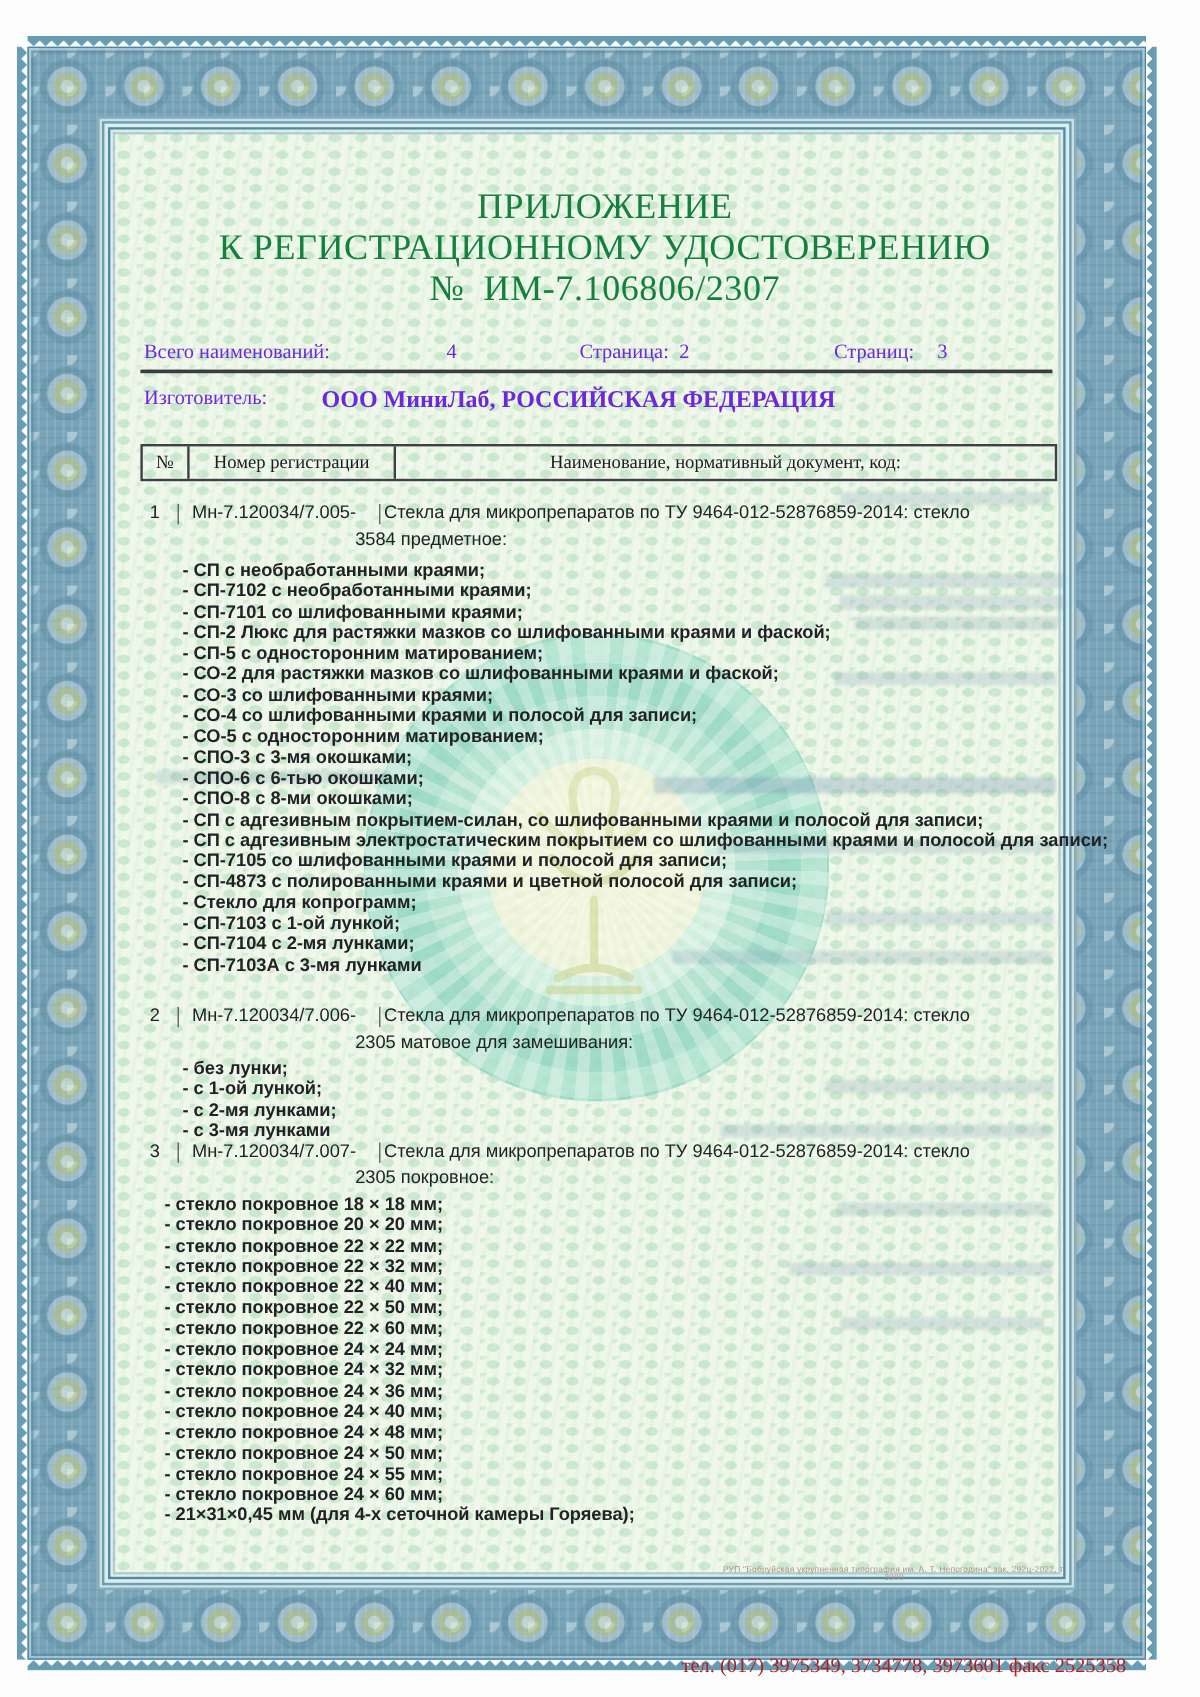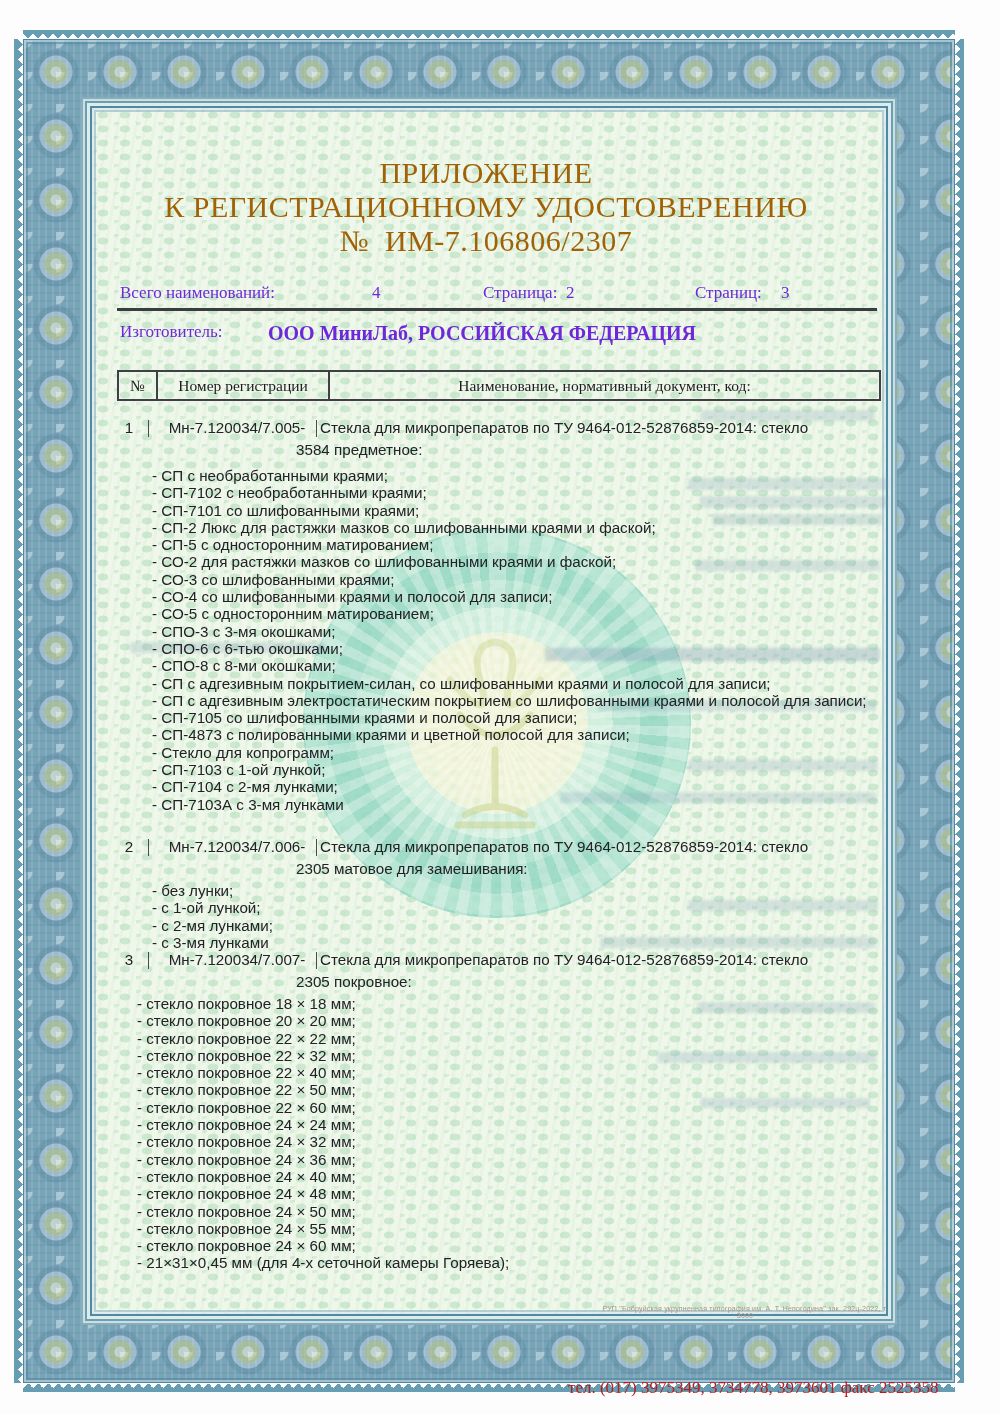--- a/index.html
+++ b/index.html
@@ -40,36 +40,36 @@
                inset 0 0 0 2px rgba(255,255,255,.6), inset 0 0 0 4px rgba(111,160,179,.45);}
   .rosette{position:absolute;left:303px;top:528px;width:388px;height:390px;border-radius:50%;opacity:.8;
     background:
       repeating-conic-gradient(rgba(255,255,255,.32) 0 3.5deg, rgba(255,255,255,0) 3.5deg 7deg),
       radial-gradient(circle, #f4f4d6 0 27%, #eef3d6 27% 33%, #cdeedd 33% 42%, #a8e0cd 42% 52%, #8fd6c2 52% 62%, #abe2d0 62% 70%, #8fd6c2 70% 78%, rgba(143,214,194,0) 79%);}
   .emblem{position:absolute;left:420px;top:620px;opacity:.5;}
   .ghost{position:absolute;background:rgba(118,148,176,.22);filter:blur(1.4px);border-radius:2px;}
   
   .serif{font-family:"Liberation Serif",serif;}
   .abs{position:absolute;}
-  .title{left:86px;width:800px;top:156px;text-align:center;font-family:"Liberation Serif",serif;
-         font-size:30px;line-height:34px;color:#a16207;letter-spacing:.5px;}
+  .title{left:104px;width:800px;top:156px;text-align:center;font-family:"Liberation Serif",serif;
+         font-size:30px;line-height:34px;color:#15803d;letter-spacing:.5px;}
   .title .ln3{white-space:pre;}
   .meta{font-size:17px;color:#6d28d9;}
   .rule{left:117px;top:308px;width:760px;height:3px;background:#3b3b40;}
   .thead{left:117px;top:370px;width:760px;height:27px;display:flex;border:2px solid #3f3f46;
          font-family:"Liberation Serif",serif;font-size:15.5px;color:#1c1c20;}
   .thead>div{display:flex;align-items:center;justify-content:center;}
   .thead .c1{width:37px;border-right:2px solid #3f3f46;}
   .thead .c2{width:170px;border-right:2px solid #3f3f46;}
   .thead .c3{flex:1;}
   .body-txt{font-size:15.2px;line-height:17.3px;color:#212226;}
   .rnum{width:24px;text-align:center;}
-  .reg{width:154px;text-align:center;}
+  .reg{width:154px;text-align:left;}
   .tick{position:absolute;width:1px;height:17px;background:#4a4b52;}
-  .items .li{height:17.3px;}
+  .items .li{height:17.3px;font-weight:bold;}
   .printer{left:600px;top:1305px;width:290px;font-size:7px;letter-spacing:.2px;color:#ad9183;text-align:center;}
   .phone{left:568px;top:1378px;font-family:"Liberation Serif",serif;font-size:17px;color:#b91c1c;}
 </style>
 </head>
 <body>
 
 <div class="page">
 
   <div class="sheet">
     <div class="teeth t"></div>

